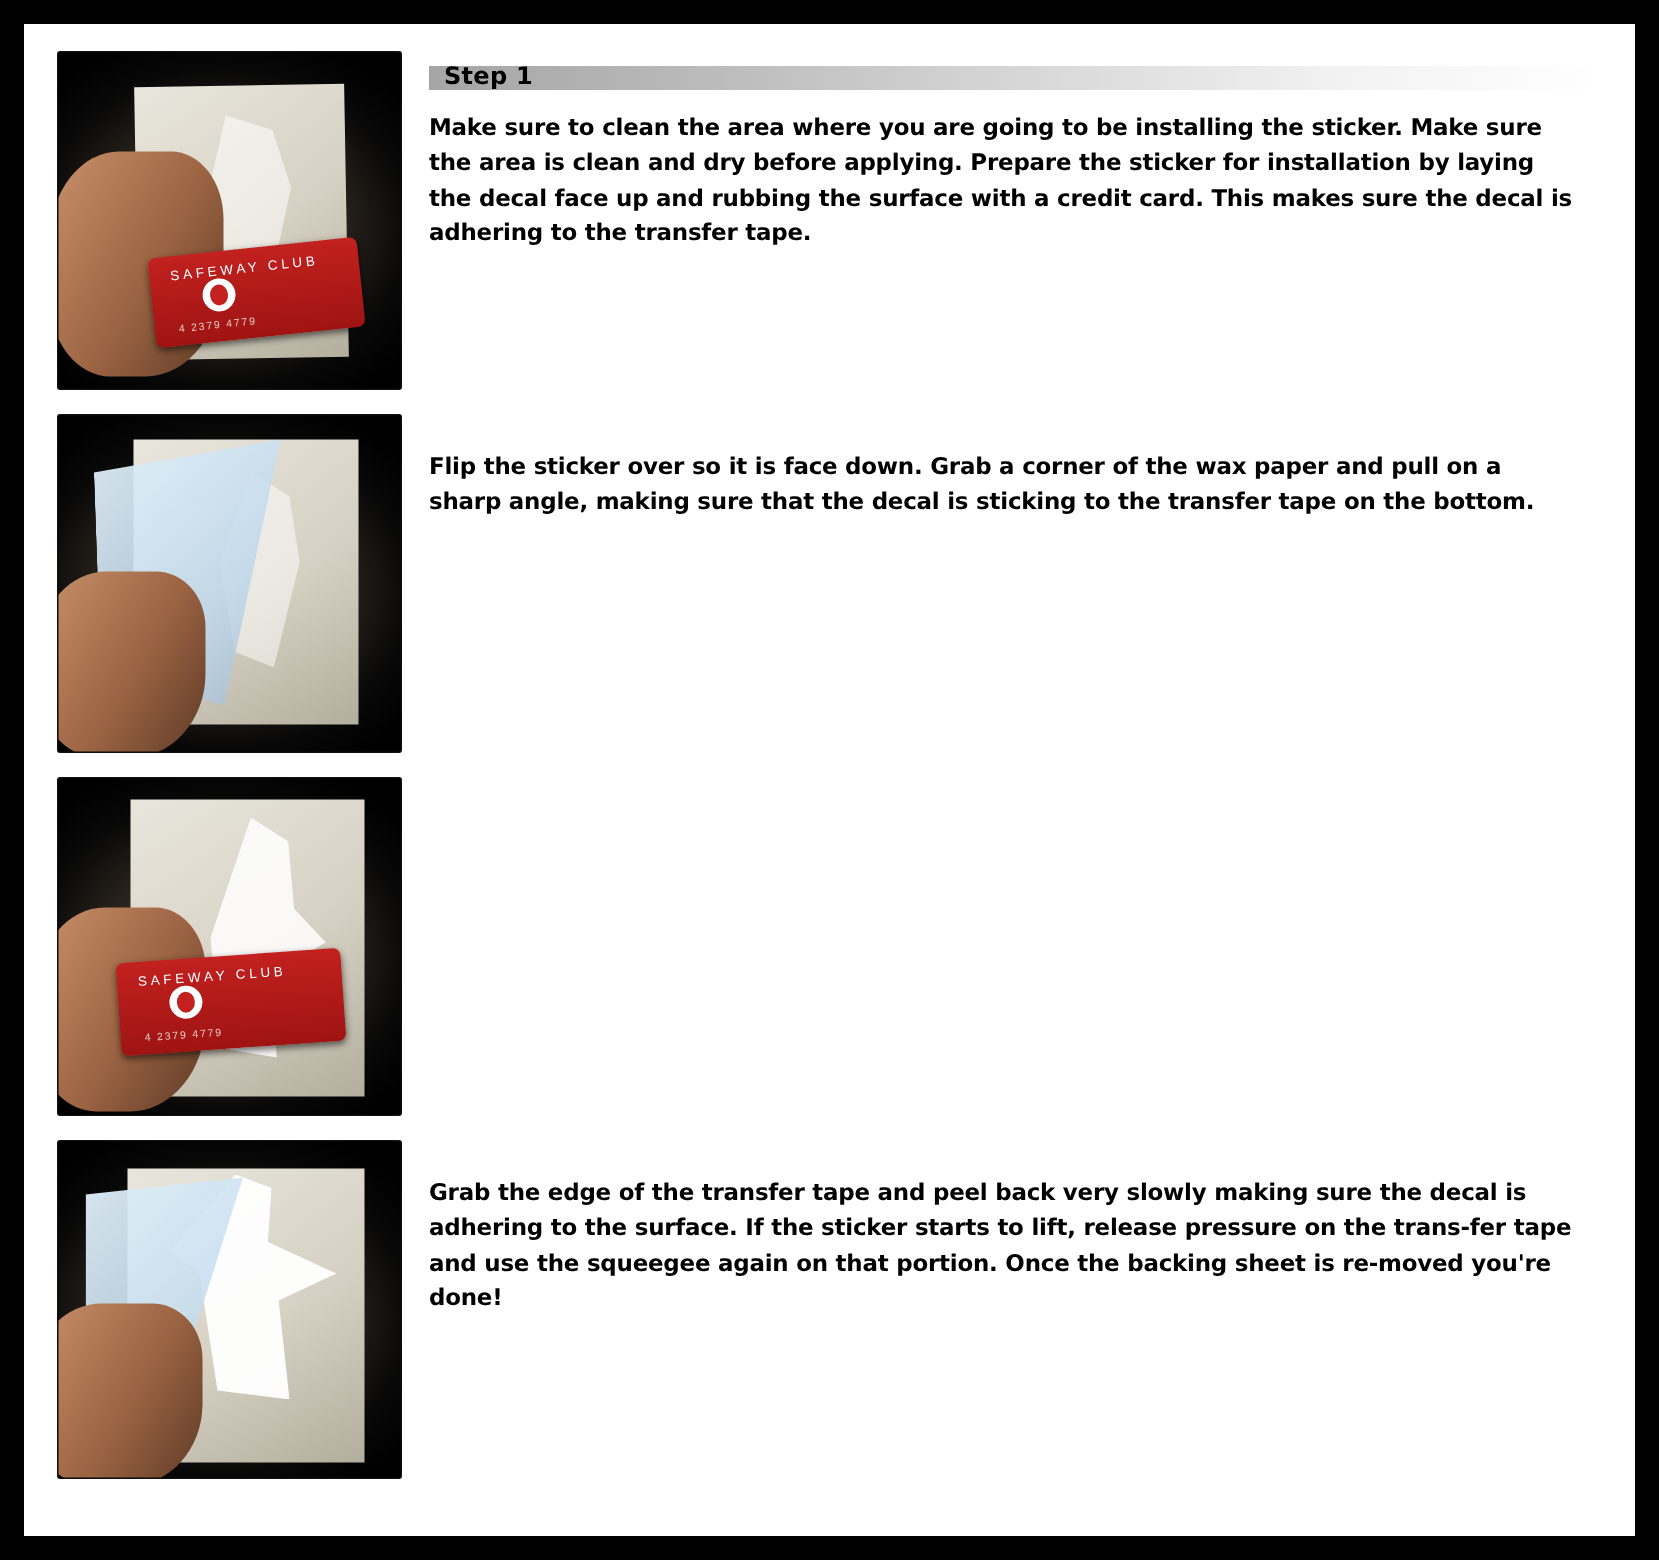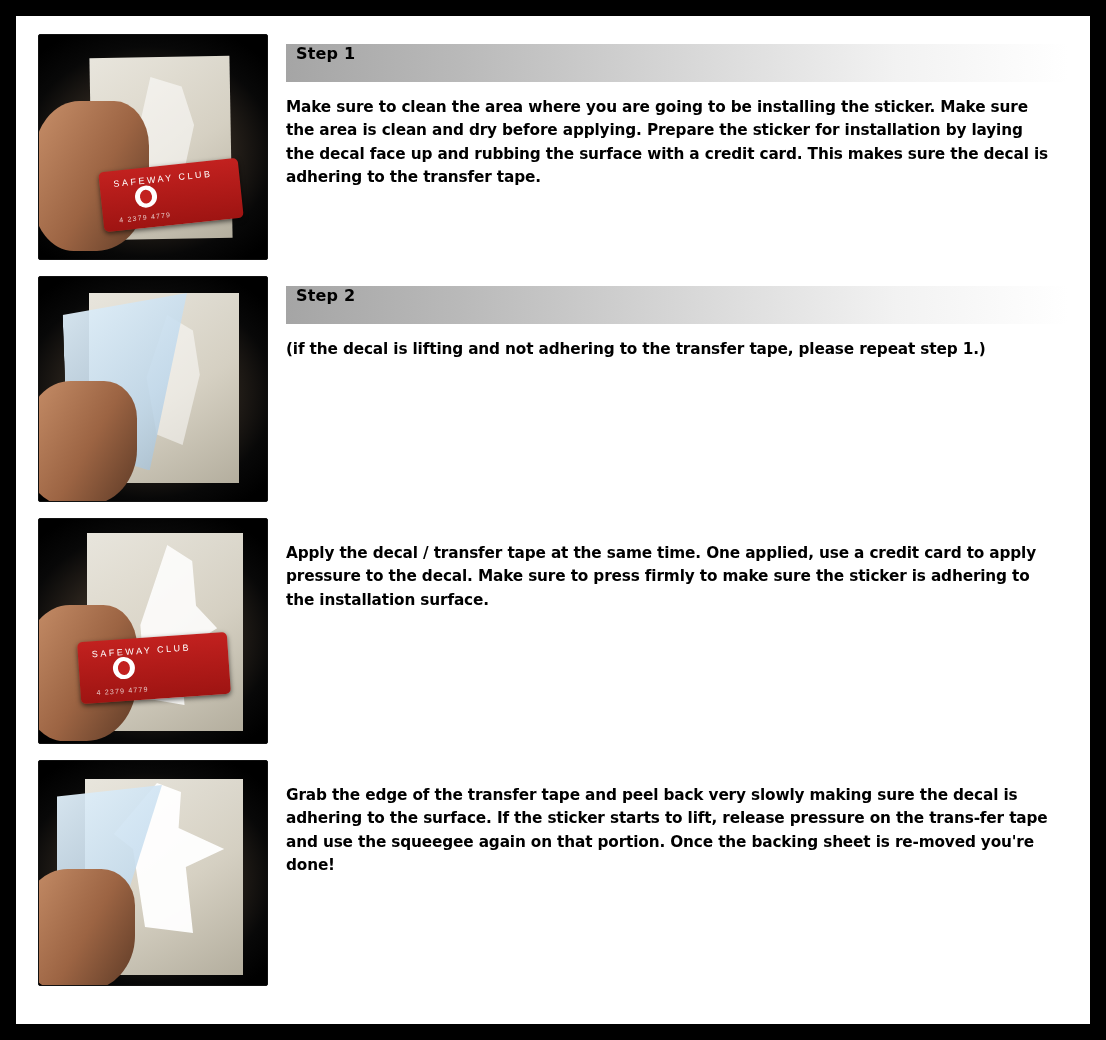--- a/index.html
+++ b/index.html
@@ -118,24 +118,24 @@
     position: absolute;
     background: linear-gradient(135deg, rgba(225,240,250,.96) 0%, rgba(190,215,235,.85) 60%, rgba(150,180,205,.7) 100%);
   }
 
   .content {
     flex: 1 1 auto;
     min-width: 0;
     padding-top: 10px;
   }
   .step-header {
-    height: 38px;
+    height: 16px;
     background: linear-gradient(90deg, #a5a5a5 0%, #b9b9b9 22%, #d8d8d8 52%, #f2f2f2 78%, #ffffff 100%);
     display: flex;
-    align-items: flex-start;
+    align-items: flex-end;
     padding-left: 10px;
     box-sizing: border-box;
   }
   .step-title {
     font-family: "DejaVu Sans", sans-serif;
     font-weight: bold;
     font-size: 16px;
     color: #000;
     letter-spacing: .2px;
   }
@@ -184,45 +184,39 @@
 
     <div class="step-row">
       <div class="photo">
         <div class="glow"></div>
         <div class="paper" style="left:50px; top:16px; width:150px; height:190px;"></div>
         <div class="decal" style="left:92px; top:38px; width:86px; height:130px; opacity:.5; clip-path:polygon(42% 0,72% 12%,80% 46%,60% 100%,30% 92%,18% 48%);"></div>
         <div class="peel" style="left:26px; top:18px; width:136px; height:176px; clip-path:polygon(0 10%,92% 0,60% 100%,0 84%); transform:rotate(-2deg);"></div>
         <div class="hand" style="left:-12px; top:104px; width:110px; height:124px;"></div>
       </div>
       <div class="content">
-        <div class="step-header">
-          <span class="step-title">Step 2</span>
-        </div>
         <div class="step-body">
-          <p class="para">(if the decal is lifting and not adhering to the transfer tape, please repeat step 1.)</p>
+          <p class="para">Flip the sticker over so it is face down.  Grab a corner of the wax paper and pull on a sharp angle, making sure that the decal is sticking to the transfer tape on the bottom.</p>
         </div>
       </div>
     </div>
 
     <div class="step-row">
       <div class="photo">
         <div class="glow"></div>
         <div class="paper" style="left:48px; top:14px; width:156px; height:198px;"></div>
         <div class="decal" style="left:86px; top:26px; width:96px; height:160px; opacity:.85; background:#ffffff; clip-path:polygon(44% 0,70% 10%,74% 38%,96% 52%,58% 66%,62% 100%,22% 96%,16% 50%);"></div>
         <div class="hand" style="left:-14px; top:86px; width:112px; height:136px;"></div>
         <div class="card" style="left:40px; top:118px; width:150px; height:62px; transform:rotate(-4deg);">
           <div class="brand">SAFEWAY CLUB</div>
           <div class="swirl"></div>
           <div class="digits">4 2379 4779</div>
         </div>
       </div>
       <div class="content">
-        <div class="step-body">
-          <p class="para">Apply the decal / transfer tape at the same time.  One applied, use a credit card to apply pressure to the decal.  Make sure to press firmly to make sure the sticker is adhering to the installation surface.</p>
-        </div>
       </div>
     </div>
 
     <div class="step-row">
       <div class="photo">
         <div class="glow"></div>
         <div class="paper" style="left:46px; top:18px; width:158px; height:196px;"></div>
         <div class="decal" style="left:70px; top:22px; width:120px; height:150px; opacity:.95; background:#ffffff; clip-path:polygon(40% 0,60% 6%,58% 30%,96% 44%,64% 56%,70% 100%,30% 96%,20% 44%,4% 34%);"></div>
         <div class="peel" style="left:18px; top:24px; width:150px; height:190px; clip-path:polygon(0 6%,70% 0,30% 100%,0 72%);"></div>
         <div class="hand" style="left:-16px; top:108px; width:112px; height:122px;"></div>

